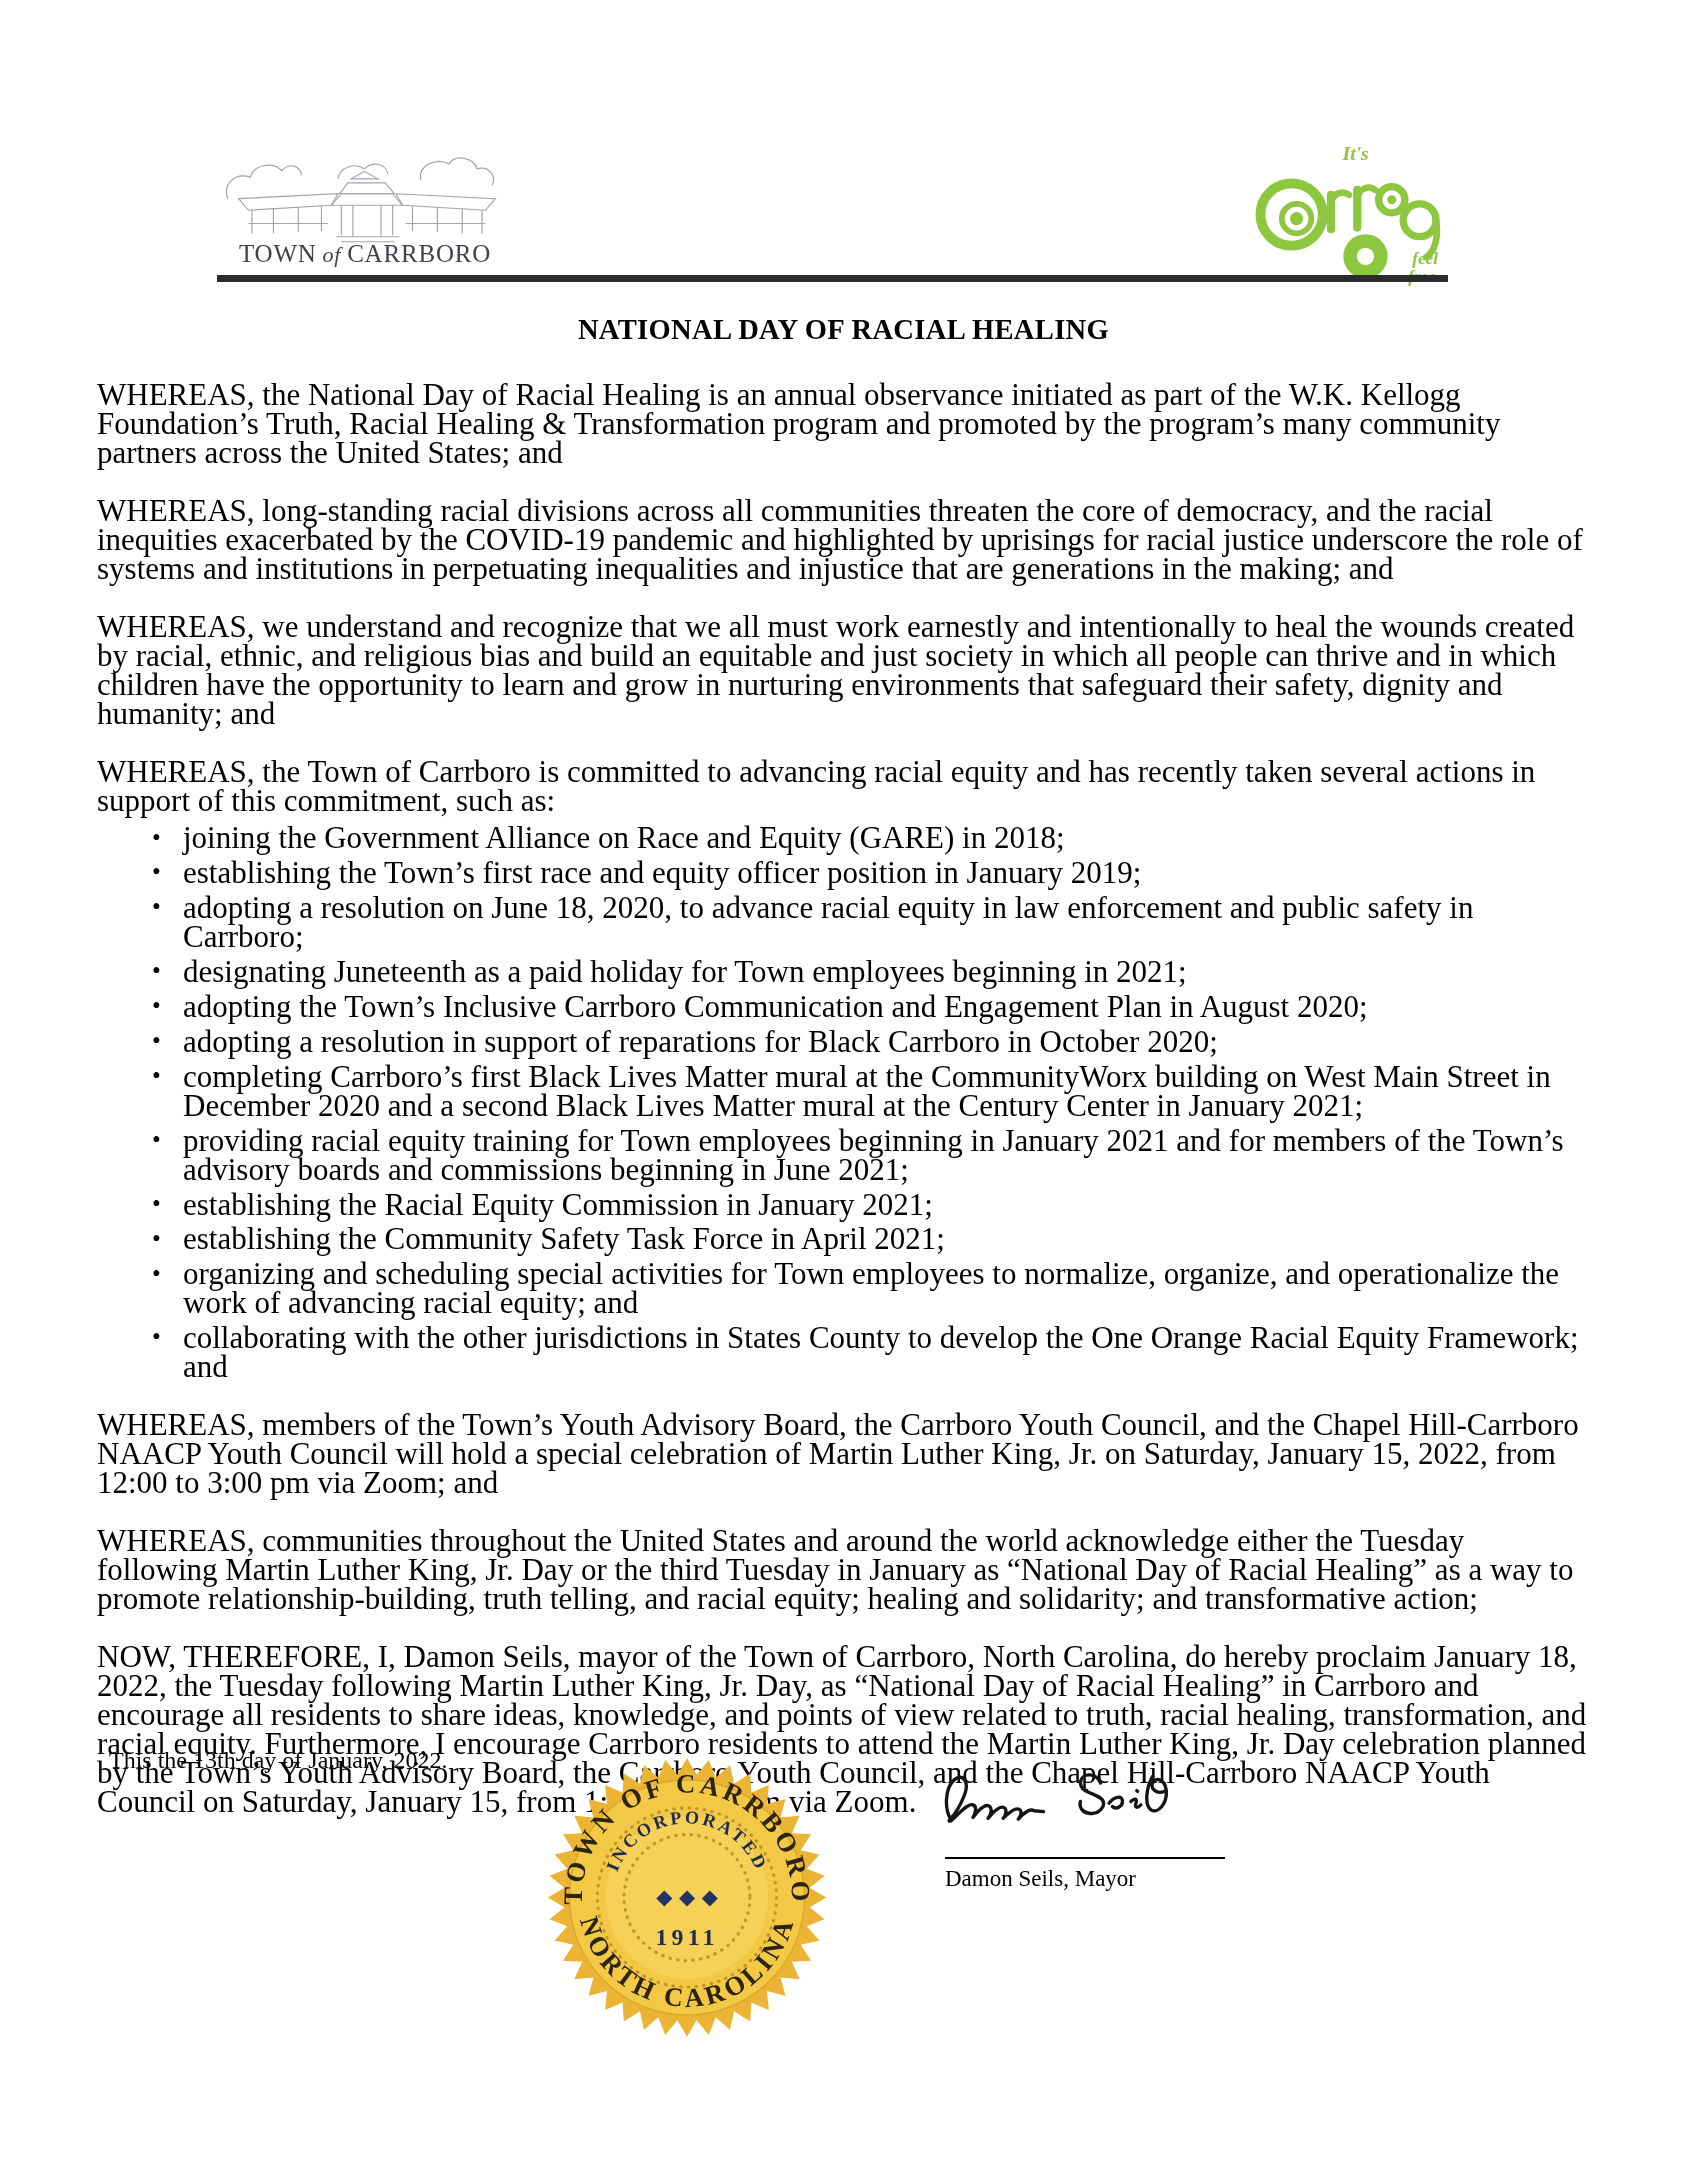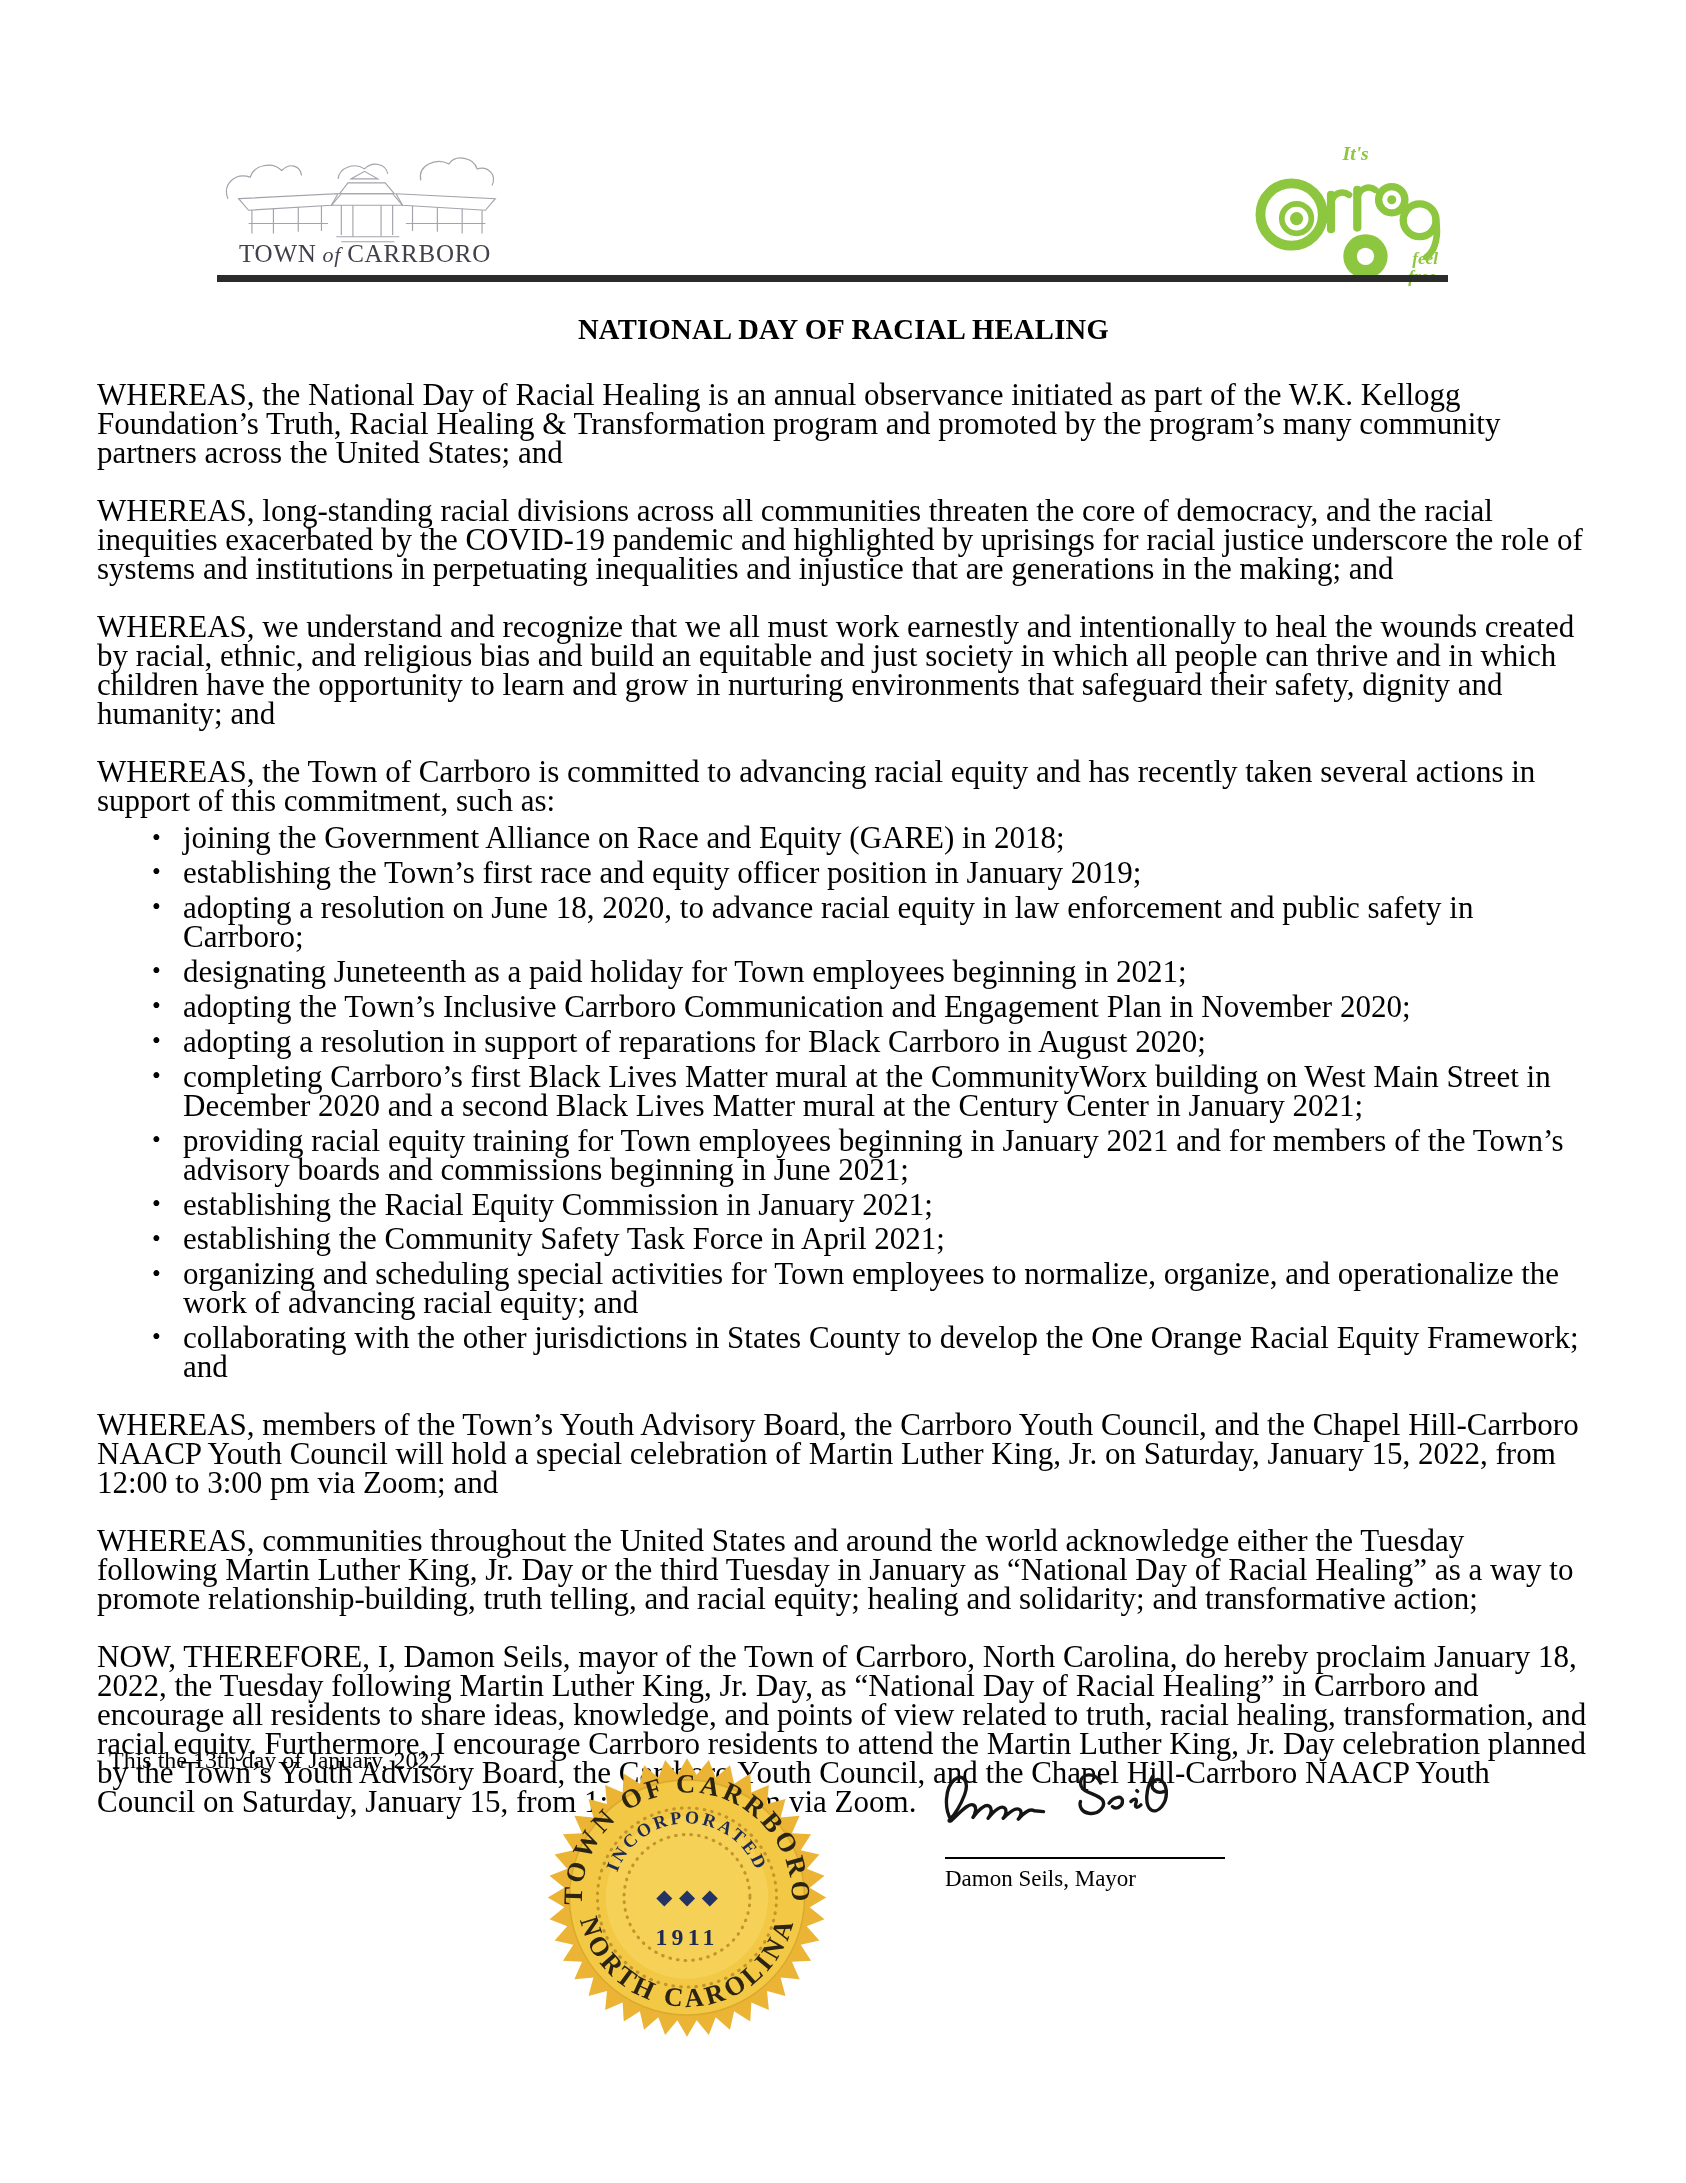--- a/index.html
+++ b/index.html
@@ -132,22 +132,22 @@
   <div class="body-text">
     <p>WHEREAS, the National Day of Racial Healing is an annual observance initiated as part of the W.K. Kellogg Foundation’s Truth, Racial Healing &amp; Transformation program and promoted by the program’s many community partners across the United States; and</p>
     <p>WHEREAS, long-standing racial divisions across all communities threaten the core of democracy, and the racial inequities exacerbated by the COVID-19 pandemic and highlighted by uprisings for racial justice underscore the role of systems and institutions in perpetuating inequalities and injustice that are generations in the making; and</p>
     <p>WHEREAS, we understand and recognize that we all must work earnestly and intentionally to heal the wounds created by racial, ethnic, and religious bias and build an equitable and just society in which all people can thrive and in which children have the opportunity to learn and grow in nurturing environments that safeguard their safety, dignity and humanity; and</p>
     <p class="tight">WHEREAS, the Town of Carrboro is committed to advancing racial equity and has recently taken several actions in support of this commitment, such as:</p>
     <ul class="actions">
       <li>joining the Government Alliance on Race and Equity (GARE) in 2018;</li>
       <li>establishing the Town’s first race and equity officer position in January 2019;</li>
       <li>adopting a resolution on June 18, 2020, to advance racial equity in law enforcement and public safety in Carrboro;</li>
       <li>designating Juneteenth as a paid holiday for Town employees beginning in 2021;</li>
-      <li>adopting the Town’s Inclusive Carrboro Communication and Engagement Plan in November 2020;</li>
-      <li>adopting a resolution in support of reparations for Black Carrboro in August 2020;</li>
+      <li>adopting the Town’s Inclusive Carrboro Communication and Engagement Plan in August 2020;</li>
+      <li>adopting a resolution in support of reparations for Black Carrboro in October 2020;</li>
       <li>completing Carrboro’s first Black Lives Matter mural at the CommunityWorx building on West Main Street in December 2020 and a second Black Lives Matter mural at the Century Center in January 2021;</li>
       <li>providing racial equity training for Town employees beginning in January 2021 and for members of the Town’s advisory boards and commissions beginning in June 2021;</li>
       <li>establishing the Racial Equity Commission in January 2021;</li>
       <li>establishing the Community Safety Task Force in April 2021;</li>
       <li>organizing and scheduling special activities for Town employees to normalize, organize, and operationalize the work of advancing racial equity; and</li>
       <li>collaborating with the other jurisdictions in States County to develop the One Orange Racial Equity Framework; and</li>
     </ul>
     <p>WHEREAS, members of the Town’s Youth Advisory Board, the Carrboro Youth Council, and the Chapel Hill-Carrboro NAACP Youth Council will hold a special celebration of Martin Luther King, Jr. on Saturday, January 15, 2022, from 12:00 to 3:00 pm via Zoom; and</p>
     <p>WHEREAS, communities throughout the United States and around the world acknowledge either the Tuesday following Martin Luther King, Jr. Day or the third Tuesday in January as “National Day of Racial Healing” as a way to promote relationship-building, truth telling, and racial equity; healing and solidarity; and transformative action;</p>
     <p>NOW, THEREFORE, I, Damon Seils, mayor of the Town of Carrboro, North Carolina, do hereby proclaim January 18, 2022, the Tuesday following Martin Luther King, Jr. Day, as “National Day of Racial Healing” in Carrboro and encourage all residents to share ideas, knowledge, and points of view related to truth, racial healing, transformation, and racial equity. Furthermore, I encourage Carrboro residents to attend the Martin Luther King, Jr. Day celebration planned by the Town’s Youth Advisory Board, the Carrboro Youth Council, and the Chapel Hill-Carrboro NAACP Youth Council on Saturday, January 15, from 1:00 to 3:00 pm via Zoom.</p>

